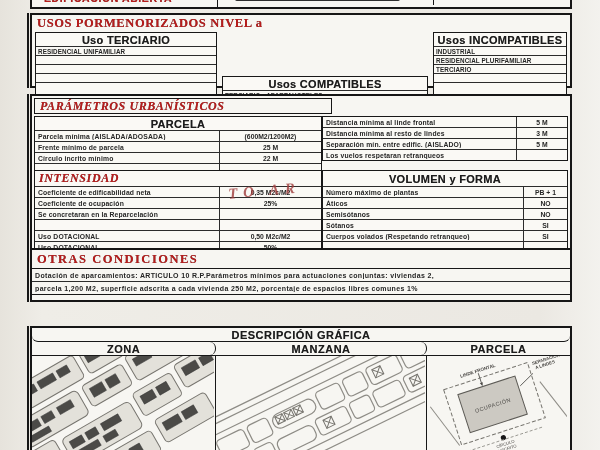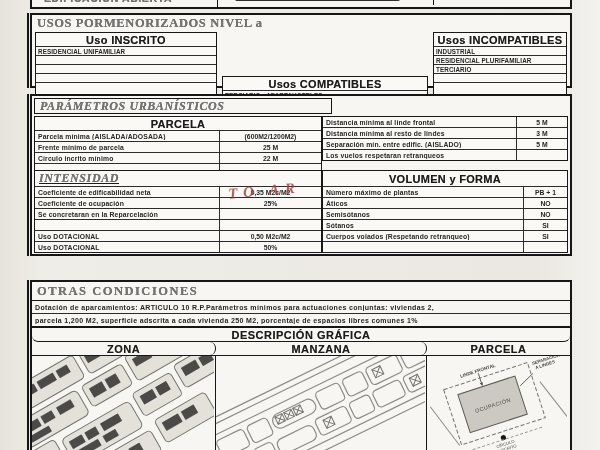--- a/index.html
+++ b/index.html
@@ -3,21 +3,21 @@
 <meta charset="utf-8">
 <style>
   html,body{margin:0;padding:0;}
   .page{position:relative;width:600px;height:450px;overflow:hidden;
     background:linear-gradient(90deg,#e6e3dc,#efede7 7%,#ebe8e2 90%,#f3f2ee);
     font-family:"Liberation Sans",sans-serif;color:#1c1c1c;}
   .box{position:absolute;left:30px;width:542px;background:#f7f6f2;
     border:2px solid #161616;box-sizing:border-box;}
   .box::before{content:"";position:absolute;left:-5px;top:-2px;bottom:-2px;width:2px;background:#161616;}
   .sec-title{font-family:"Liberation Serif",serif;font-weight:bold;font-size:12.5px;
-    letter-spacing:.6px;color:#737373;text-shadow:0 0 .4px rgba(0,0,0,.6);}
+    letter-spacing:.6px;color:#b91c1c;text-shadow:0 0 .4px rgba(0,0,0,.6);}
   .tbl{border:1.5px solid #181818;background:#faf9f5;box-sizing:border-box;position:absolute;}
   .trow{display:flex;align-items:center;border-top:1px solid #2c2c2c;height:10px;overflow:hidden;}
   .trow:first-child{border-top:none;}
   .thead{display:flex;align-items:center;justify-content:center;font-weight:bold;
     font-size:11px;height:13px;letter-spacing:.3px;text-shadow:0 0 .4px rgba(0,0,0,.55);}
   .tlabel{flex:1;font-size:6.8px;font-weight:bold;padding-left:3px;letter-spacing:.15px;
     color:#262626;white-space:nowrap;overflow:hidden;}
   .tvalue{font-size:6.8px;font-weight:bold;text-align:center;border-left:1px solid #2c2c2c;
     align-self:stretch;display:flex;align-items:center;justify-content:center;color:#262626;}
   .pm-left .tvalue{width:101px;}
@@ -44,21 +44,21 @@
     </div>
     <div style="position:absolute;left:185px;top:0;width:216px;height:9px;border-right:1.5px solid #161616;">
       <div style="position:absolute;left:18px;top:0;width:165px;height:5px;background:#2e2e2e;border-radius:2px;"></div>
     </div>
   </div>
 
   <div class="box" style="top:13px;height:75px;">
     <div class="sec-title" style="margin:1px 0 1px 5px;">USOS PORMENORIZADOS NIVEL a</div>
     <div style="display:flex;margin:0 3px;gap:5px;">
       <div class="uso-col" style="width:182px;">
-        <div class="thead">Uso INSCRITO</div>
+        <div class="thead">Uso TERCIARIO</div>
         <div class="uso-row">RESIDENCIAL UNIFAMILIAR</div>
         <div class="uso-row"></div>
         <div class="uso-row"></div>
         <div class="uso-row"></div>
         <div class="uso-row"></div>
       </div>
       <div class="uso-col" style="width:206px;margin-top:44px;">
         <div class="thead">Usos COMPATIBLES</div>
         <div class="uso-row">TERCIARIO - APARTAHOTELES</div>
         <div class="uso-row">DOTACIONAL</div>
@@ -115,21 +115,21 @@
         <div class="tlabel">Separación mín. entre edific. (AISLADO)</div>
         <div class="tvalue">5 M</div>
       </div>
       <div class="trow">
         <div class="tlabel">Los vuelos respetaran retranqueos</div>
         <div class="tvalue"></div>
       </div>
     </div>
 
     <div class="tbl pm-left" style="left:2px;top:74px;width:288px;">
-      <div class="trow" style="height:15px;text-decoration:underline;">
+      <div class="trow" style="height:15px;">
         <span class="sec-title" style="font-style:italic;padding-left:4px;font-size:12px;">INTENSIDAD</span>
       </div>
       <div class="trow">
         <div class="tlabel">Coeficiente de edificabilidad neta</div>
         <div class="tvalue">0,35 M2c/M2</div>
       </div>
       <div class="trow">
         <div class="tlabel">Coeficiente de ocupación</div>
         <div class="tvalue">25%</div>
       </div>
@@ -175,21 +175,21 @@
       </div>
       <div class="trow">
         <div class="tlabel"></div>
         <div class="tvalue"></div>
       </div>
     </div>
   </div>
 
   <div class="watermark">TO AR</div>
 
-  <div class="box" style="top:280px;height:54px;">
+  <div class="box" style="top:248px;height:54px;">
     <div class="sec-title" style="padding:2px 0 1px 5px;letter-spacing:1.5px;">OTRAS CONDICIONES</div>
     <div style="border-top:1.5px solid #181818;">
       <div class="trow" style="height:12px;border-top:none;border-bottom:1px solid #2c2c2c;">
         <div class="tlabel" style="font-size:7px;letter-spacing:.35px;">Dotación de aparcamientos: ARTICULO 10 R.P.Parámetros mínimos para actuaciones conjuntas: viviendas 2,</div>
       </div>
       <div class="trow" style="height:12px;border-top:none;border-bottom:1.5px solid #181818;">
         <div class="tlabel" style="font-size:7px;letter-spacing:.35px;">parcela 1,200 M2, superficie adscrita a cada vivienda 250 M2, porcentaje de espacios libres comunes 1%</div>
       </div>
     </div>
   </div>

